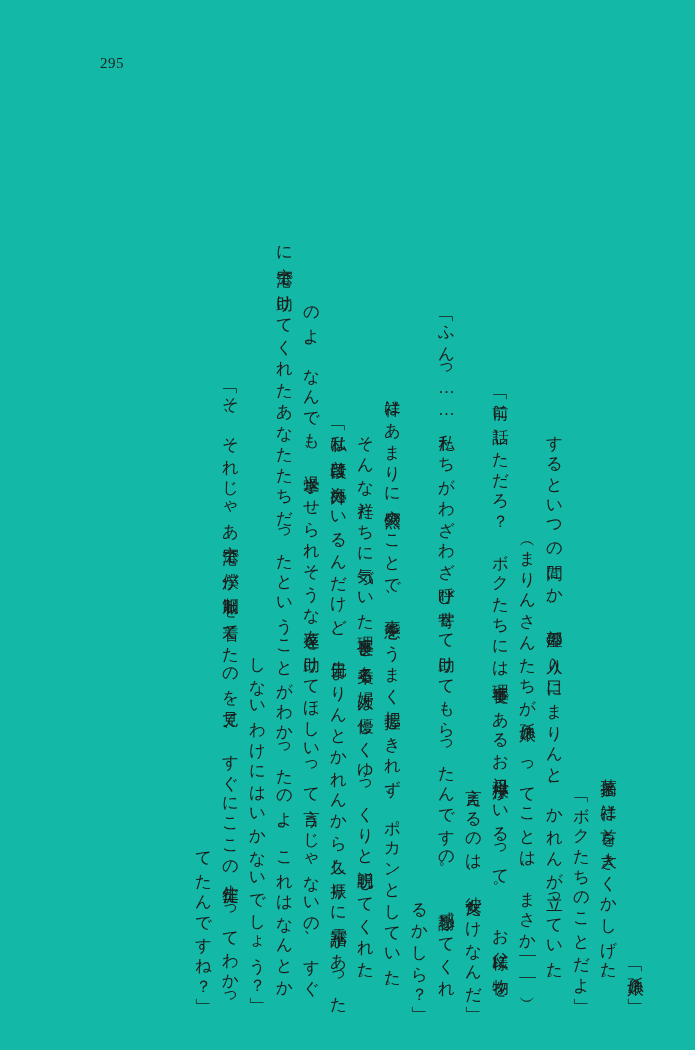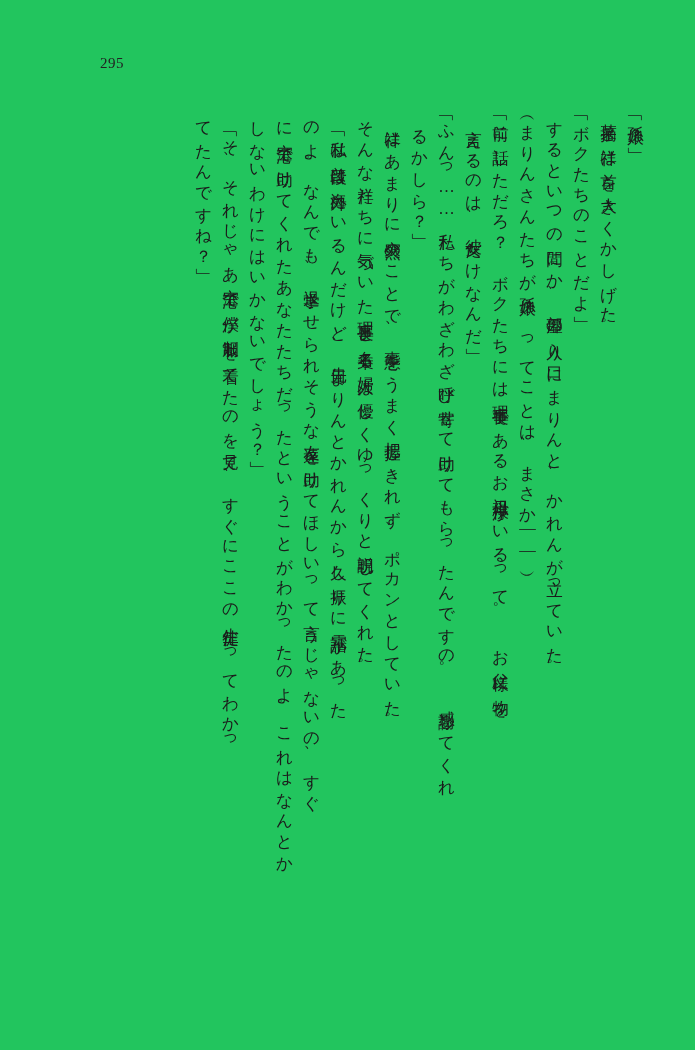--- a/index.html
+++ b/index.html
@@ -14,21 +14,22 @@
     color: #1a1a1a;
     overflow: hidden;
     position: relative;
   }
   .page {
     position: absolute;
     left: 0;
     top: 0;
     width: 695px;
     height: 1050px;
-    background: #22c55e;
+    background: #14b8a6;
+    text-align: right;
   }
   
   .page-number {
     position: absolute;
     left: 100px;
     top: 55px;
     font-size: 15px;
     letter-spacing: 0.5px;
     color: #222;
     font-family: "Liberation Serif", "DejaVu Serif", serif;

